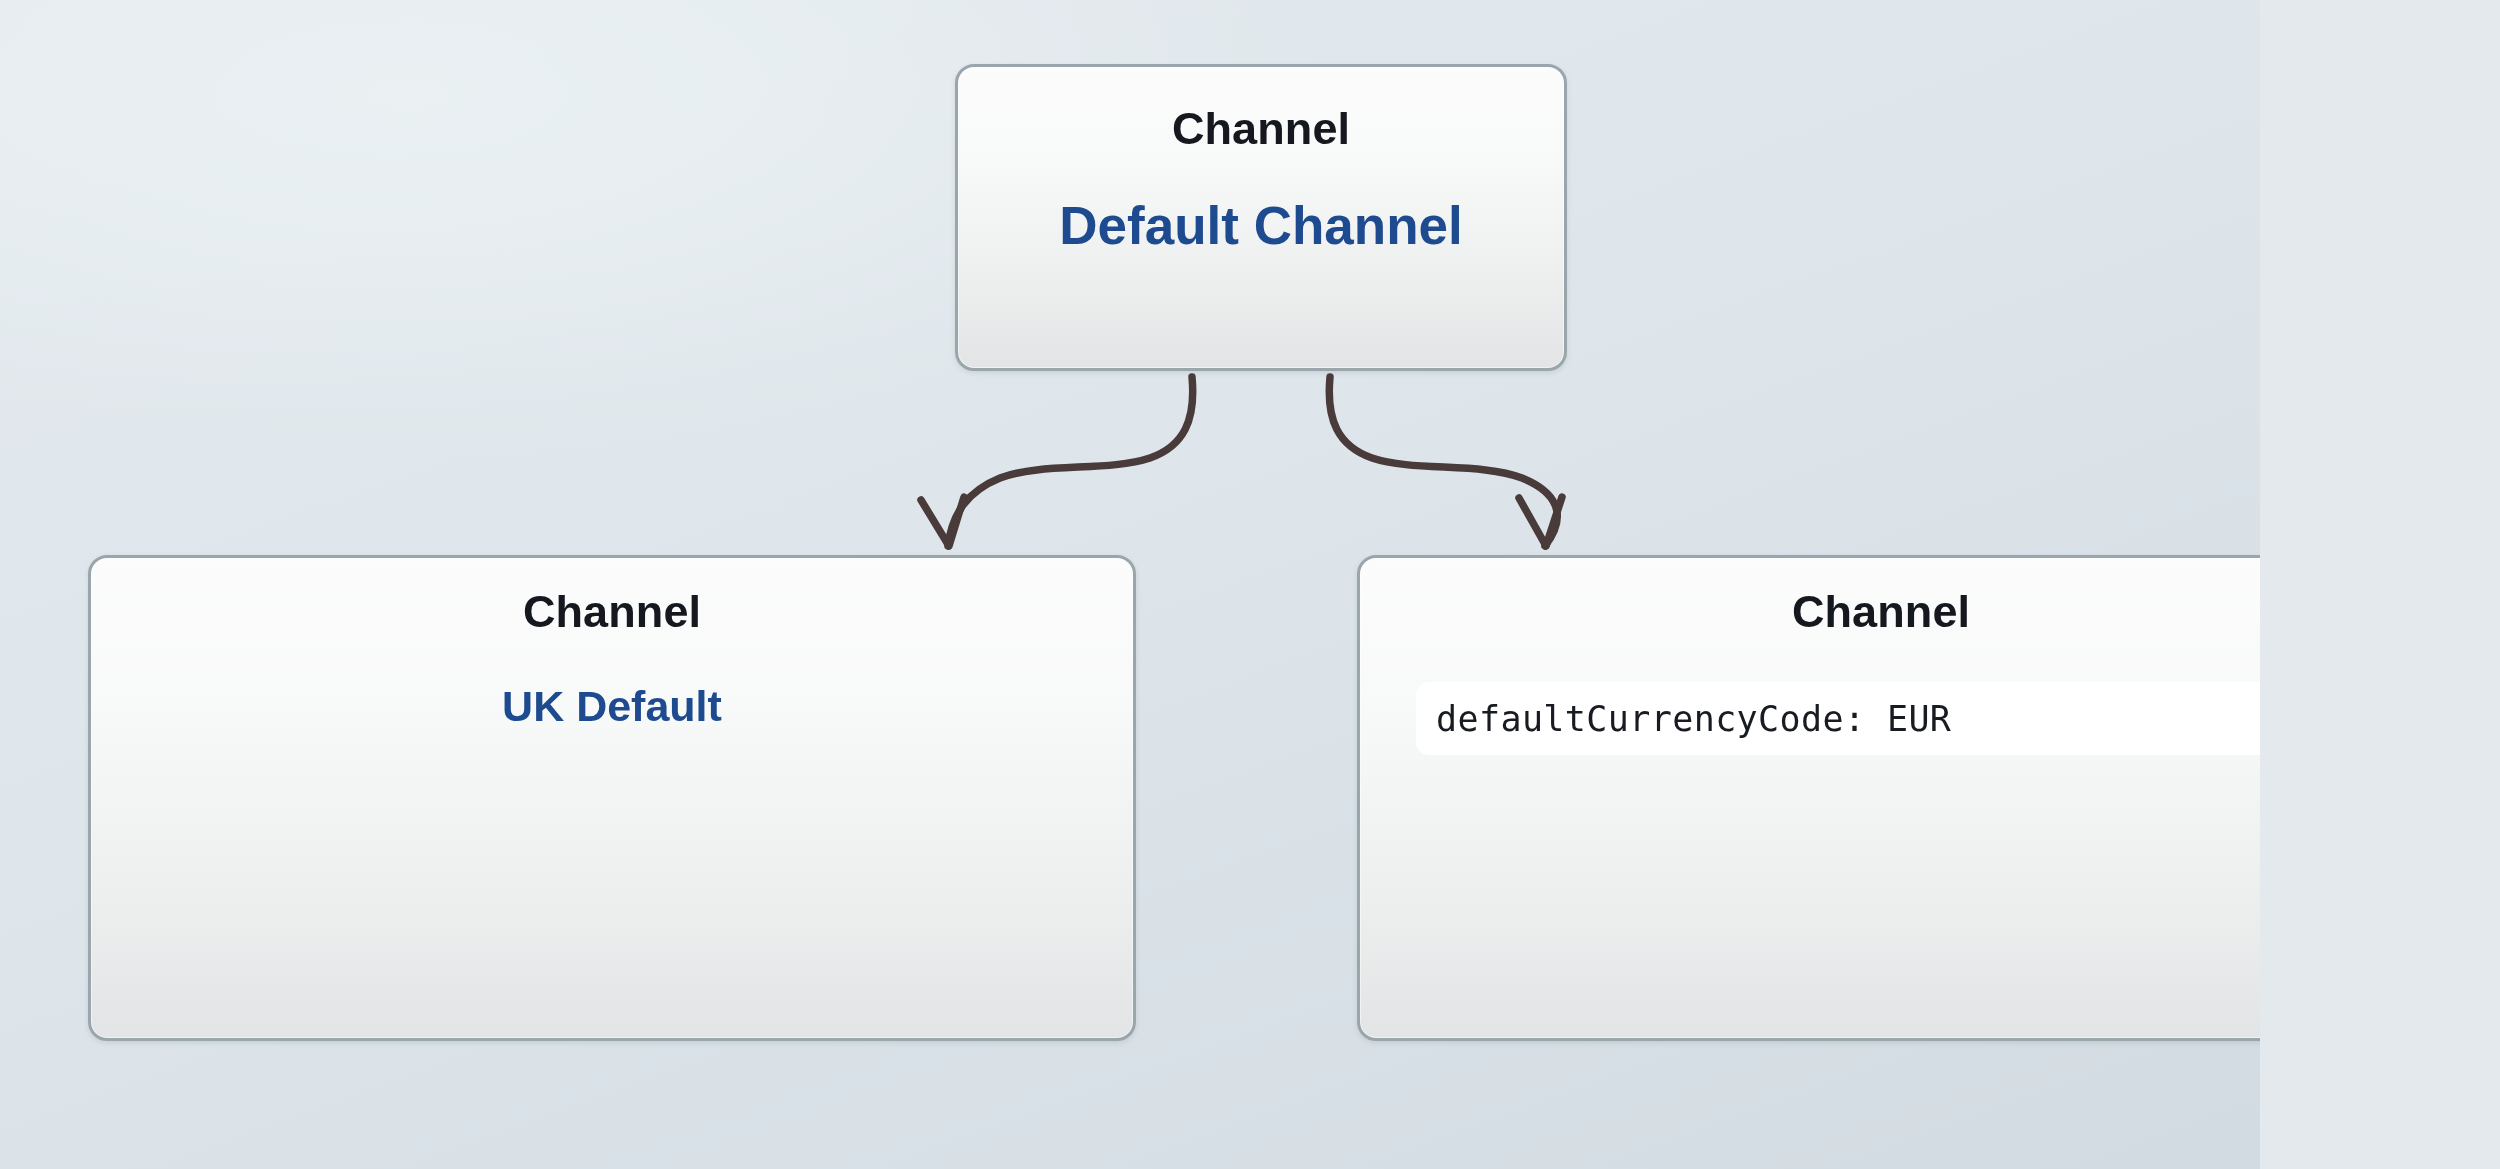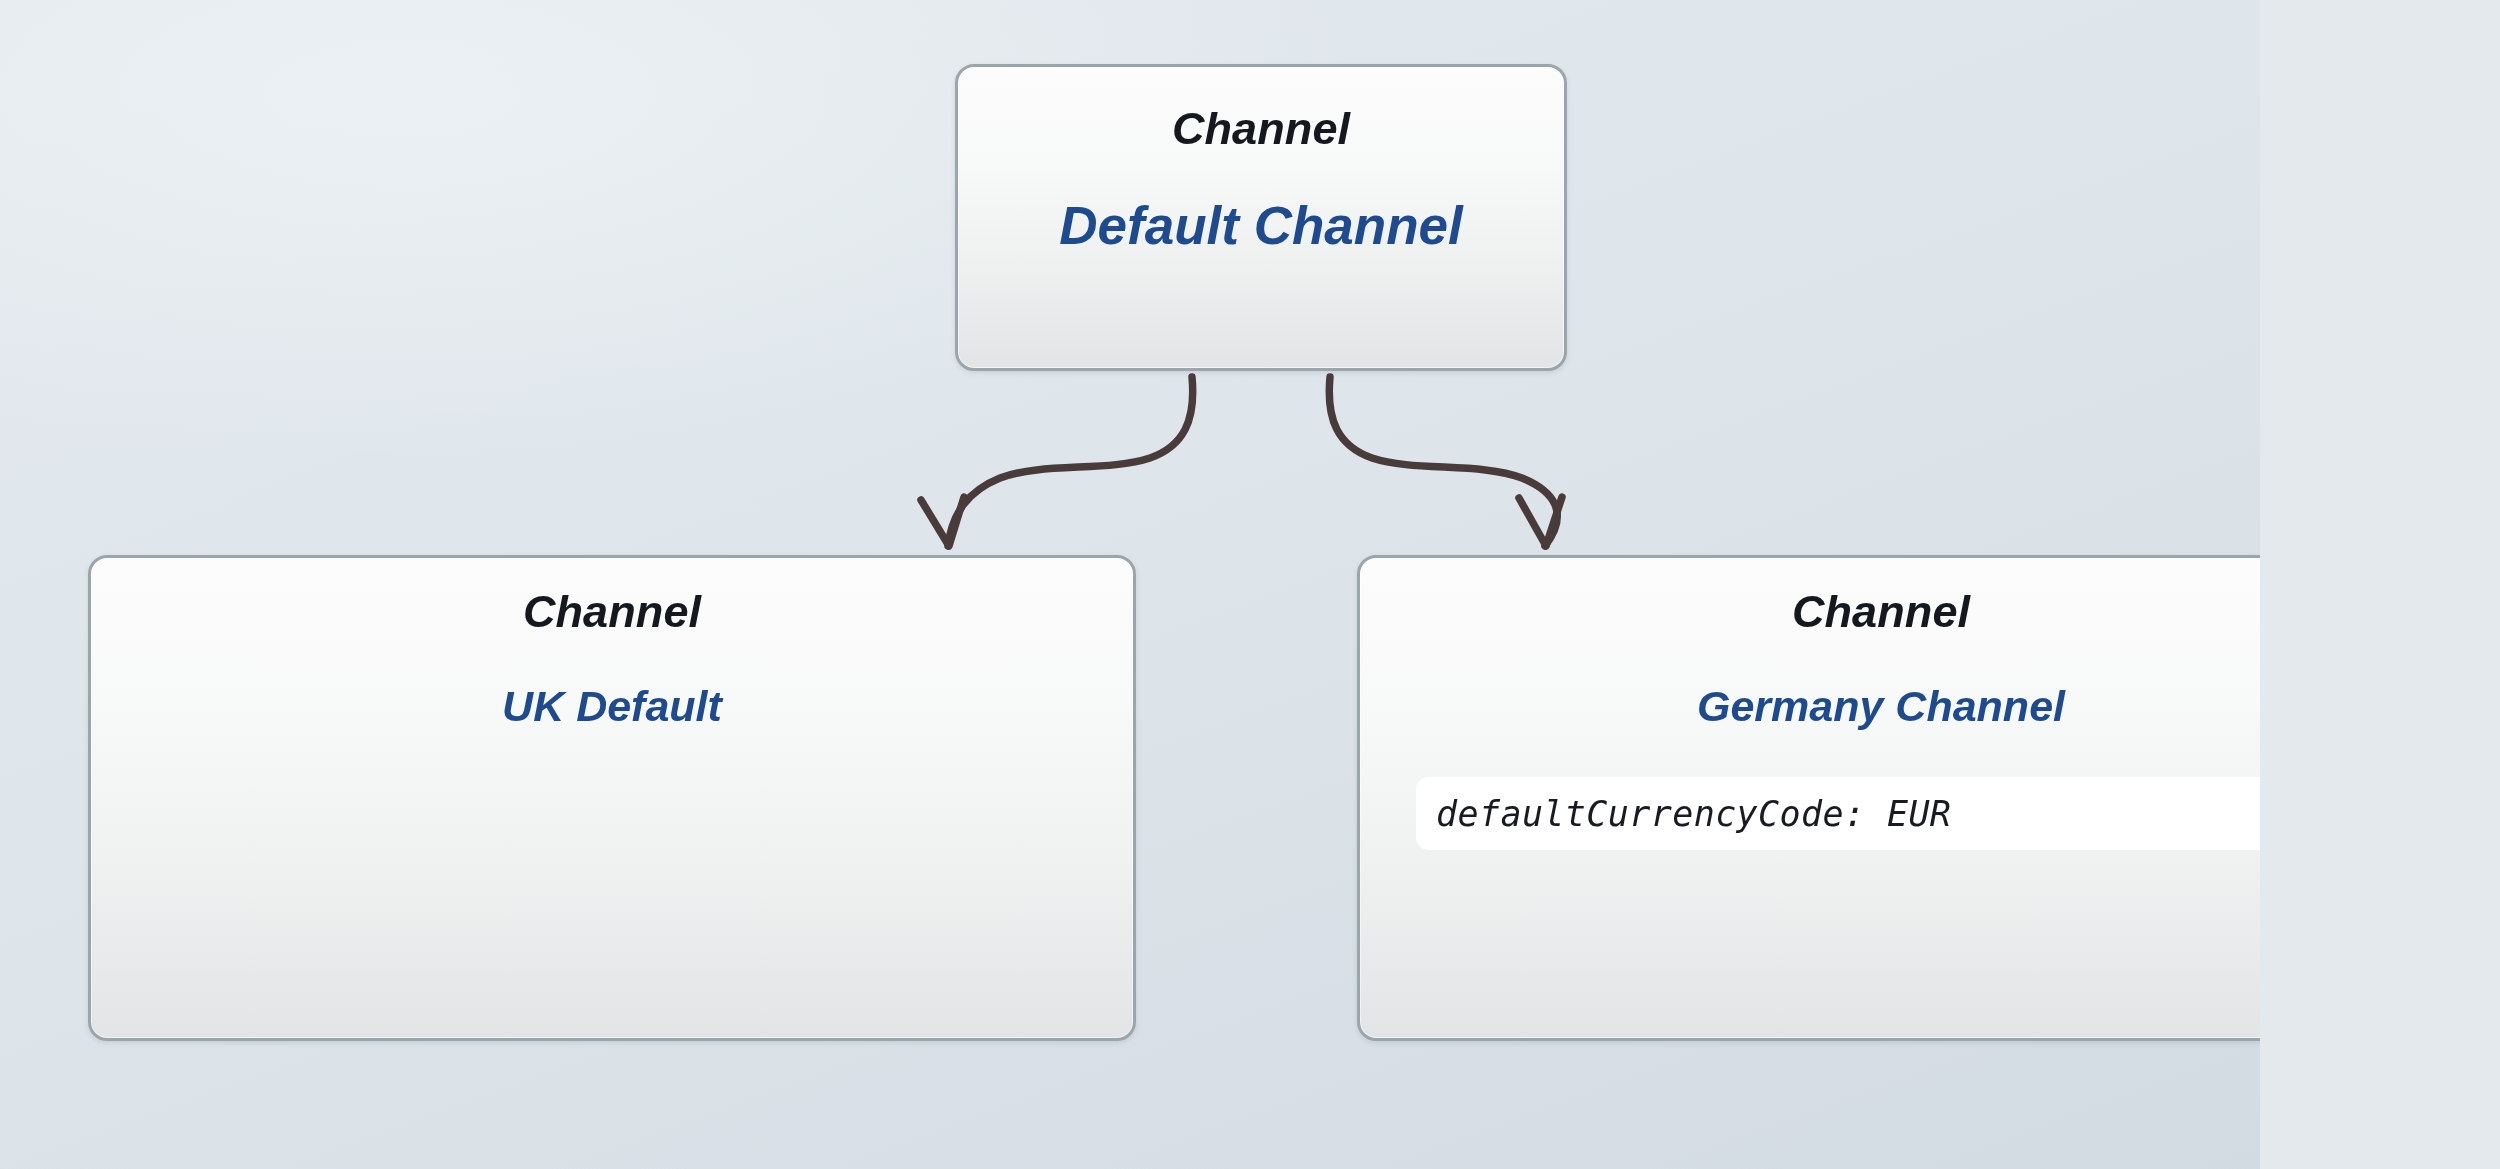--- a/index.html
+++ b/index.html
@@ -9,21 +9,20 @@
   }
   #stage {
     position: relative;
     width: 2260px;
     height: 1169px;
     overflow: hidden;
     font-family: "Liberation Sans", sans-serif;
     background:
       radial-gradient(ellipse 60% 45% at 18% 8%, rgba(236,242,244,0.85) 0%, rgba(236,242,244,0) 70%),
       linear-gradient(160deg, #e3e9ee 0%, #e0e7ec 32%, #dbe3e9 60%, #d2dbe1 100%);
-    font-style: italic;
   }
 
   
   #edges {
     position: absolute;
     left: 0; top: 0;
     width: 2500px;
     height: 1169px;
     pointer-events: none;
   }
@@ -141,19 +140,18 @@
     <div class="node-name">Default Channel</div>
   </div>
 
   <div class="node" id="node-uk">
     <div class="node-type">Channel</div>
     <div class="node-name">UK Default</div>
   </div>
 
   <div class="node" id="node-de">
     <div class="node-type">Channel</div>
-    <div class="node-name">Germany Channel</div>
     <div class="props">
       <div class="prop">defaultCurrencyCode: EUR</div>
     </div>
   </div>
 
 </div>
 
 </body></html>

